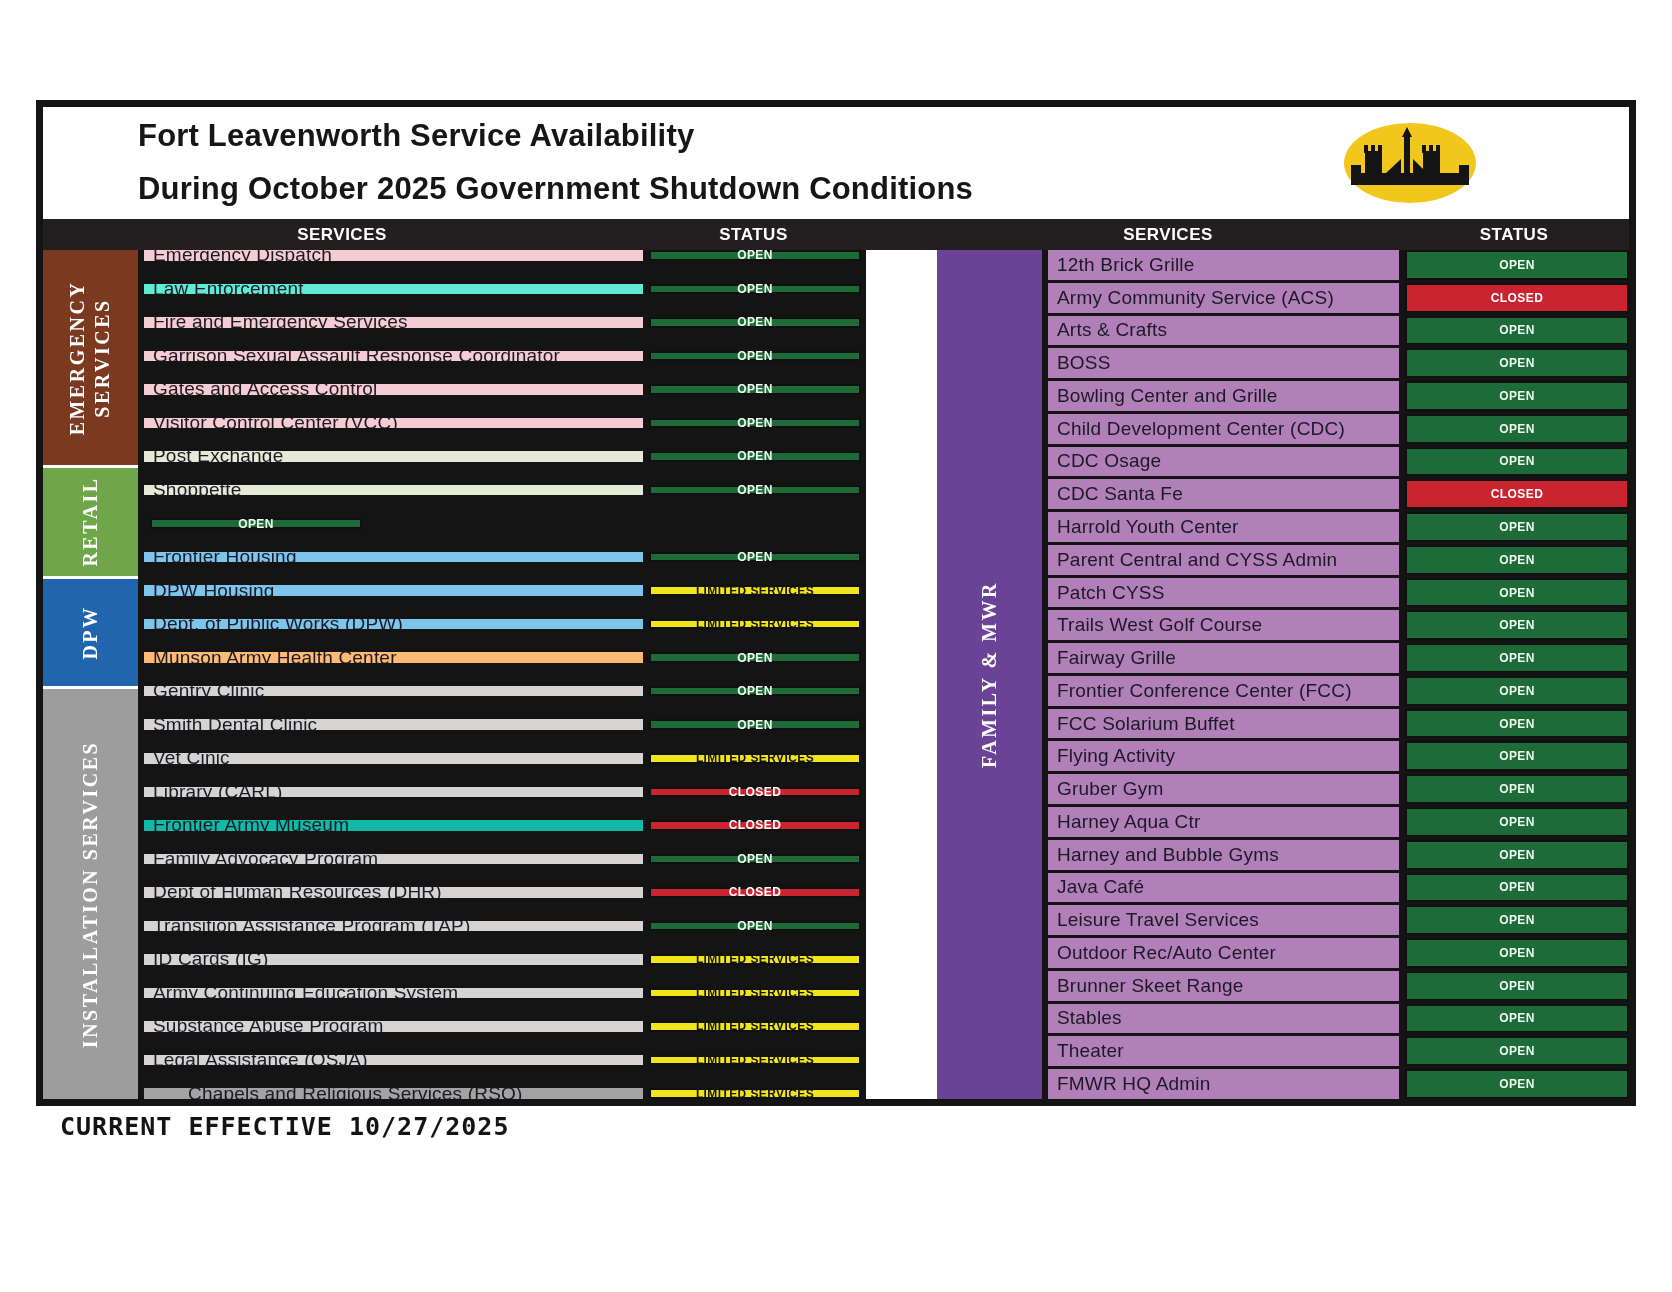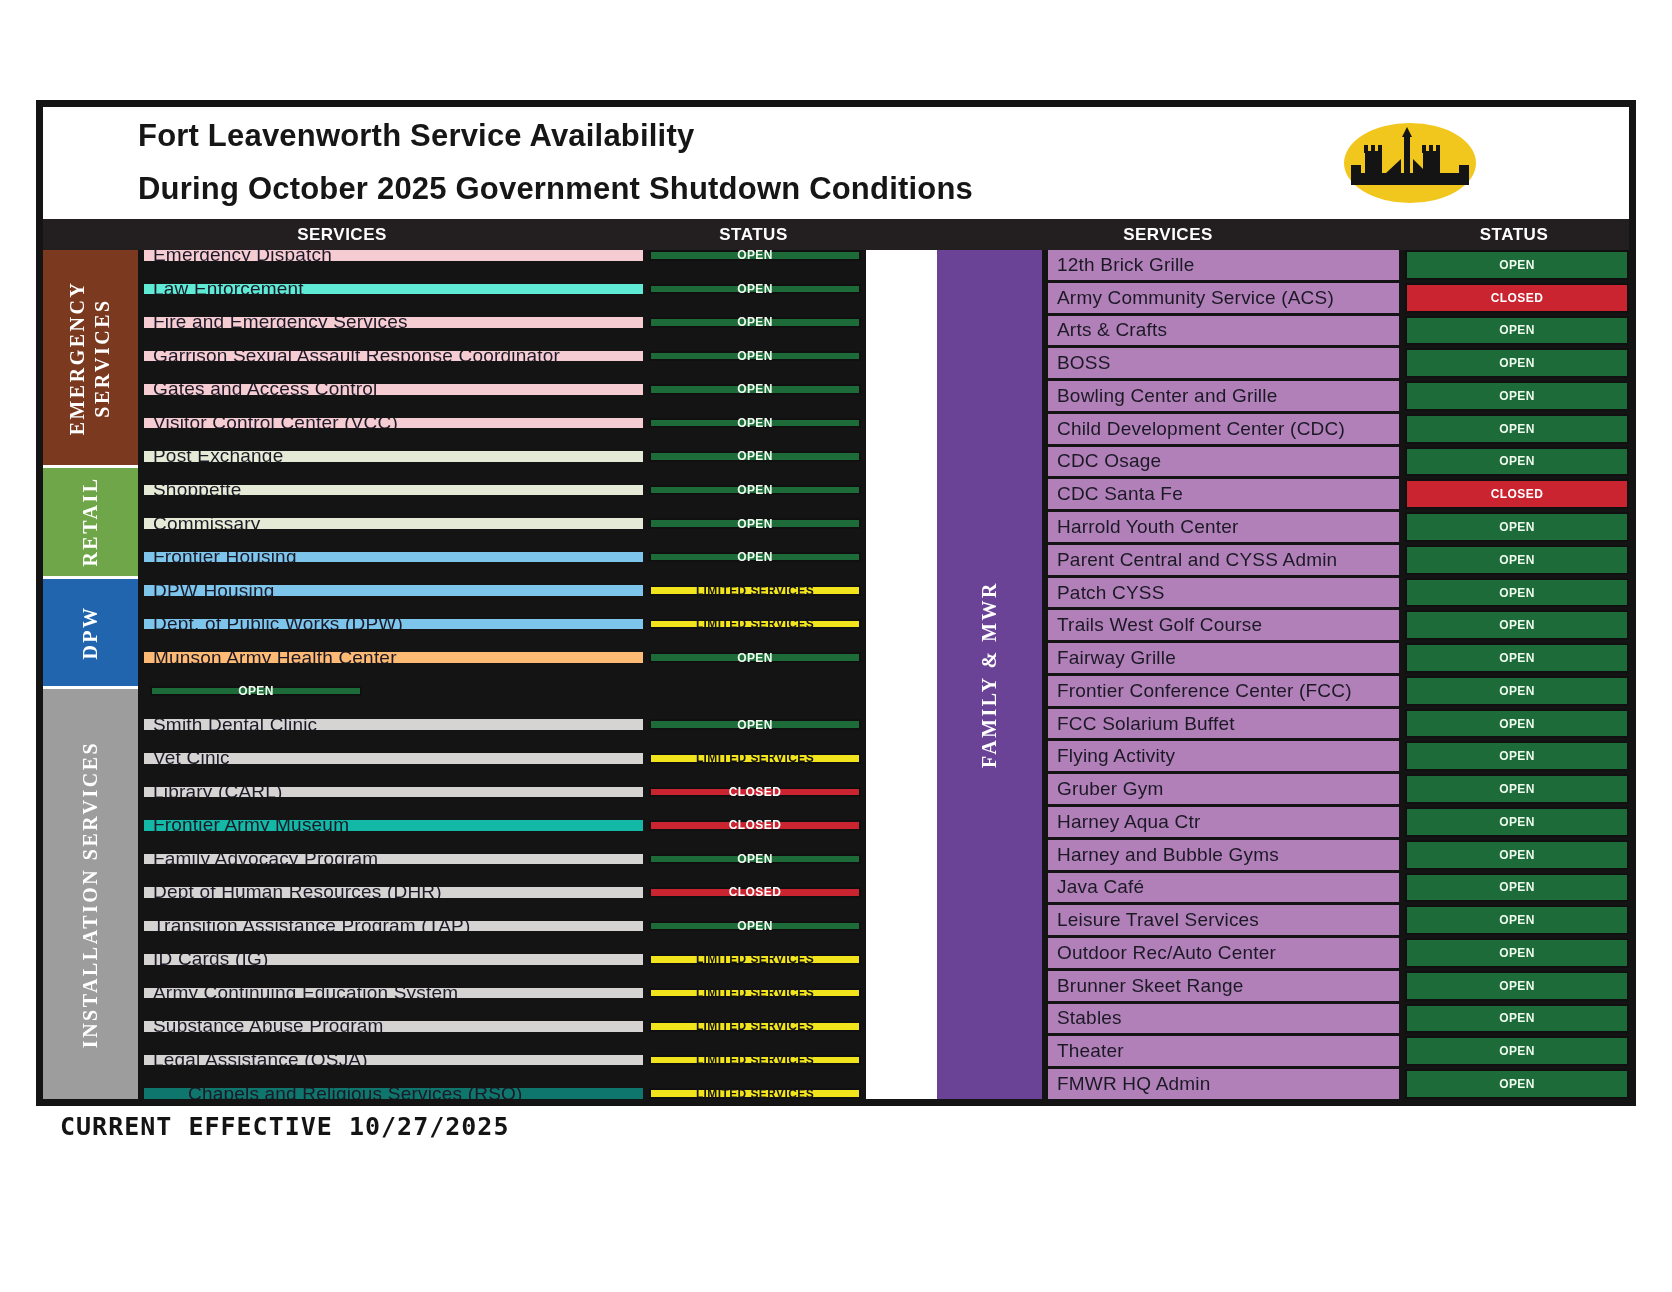--- a/index.html
+++ b/index.html
@@ -164,40 +164,40 @@
           </div>
           <div class="svc-row">
             <div class="name-cell" style="background: rgb(228, 234, 213);">Post Exchange</div>
             <div class="status-cell" style="background: rgb(29, 107, 57); color: rgb(238, 251, 238);">OPEN</div>
           </div>
           <div class="svc-row">
             <div class="name-cell" style="background: rgb(228, 234, 213);">Shoppette</div>
             <div class="status-cell" style="background: rgb(29, 107, 57); color: rgb(238, 251, 238);">OPEN</div>
           </div>
           <div class="svc-row">
-            <div class="name-cell" style="background: rgb(228, 234, 213);">Commissary</div>
             <div class="status-cell" style="background: rgb(29, 107, 57); color: rgb(238, 251, 238);">OPEN</div>
           </div>
           <div class="svc-row">
             <div class="name-cell" style="background: rgb(126, 197, 236);">Frontier Housing</div>
             <div class="status-cell" style="background: rgb(29, 107, 57); color: rgb(238, 251, 238);">OPEN</div>
           </div>
           <div class="svc-row">
             <div class="name-cell" style="background: rgb(126, 197, 236);">DPW Housing</div>
             <div class="status-cell" style="background: rgb(241, 228, 28); color: rgb(20, 20, 20);">LIMITED SERVICES</div>
           </div>
           <div class="svc-row">
             <div class="name-cell" style="background: rgb(126, 197, 236);">Dept. of Public Works (DPW)</div>
             <div class="status-cell" style="background: rgb(241, 228, 28); color: rgb(20, 20, 20);">LIMITED SERVICES</div>
           </div>
           <div class="svc-row">
             <div class="name-cell" style="background: #fdba74;">Munson Army Health Center</div>
             <div class="status-cell" style="background: rgb(29, 107, 57); color: rgb(238, 251, 238);">OPEN</div>
           </div>
           <div class="svc-row">
+            <div class="name-cell" style="background: rgb(213, 212, 211);">Gentry Clinic</div>
             <div class="status-cell" style="background: rgb(29, 107, 57); color: rgb(238, 251, 238);">OPEN</div>
           </div>
           <div class="svc-row">
             <div class="name-cell" style="background: rgb(213, 212, 211);">Smith Dental Clinic</div>
             <div class="status-cell" style="background: rgb(29, 107, 57); color: rgb(238, 251, 238);">OPEN</div>
           </div>
           <div class="svc-row">
             <div class="name-cell" style="background: rgb(213, 212, 211);">Vet Cinic</div>
             <div class="status-cell" style="background: rgb(241, 228, 28); color: rgb(20, 20, 20);">LIMITED SERVICES</div>
           </div>
@@ -231,21 +231,21 @@
           </div>
           <div class="svc-row">
             <div class="name-cell" style="background: rgb(213, 212, 211);">Substance Abuse Program</div>
             <div class="status-cell" style="background: rgb(241, 228, 28); color: rgb(20, 20, 20);">LIMITED SERVICES</div>
           </div>
           <div class="svc-row">
             <div class="name-cell" style="background: rgb(213, 212, 211);">Legal Assistance (OSJA)</div>
             <div class="status-cell" style="background: rgb(241, 228, 28); color: rgb(20, 20, 20);">LIMITED SERVICES</div>
           </div>
           <div class="svc-row">
-            <div class="name-cell" style="background: #0f766e; padding-left: 44px;">Chapels and Religious Services (RSO)</div>
+            <div class="name-cell" style="background: #a3a3a3; padding-left: 44px;">Chapels and Religious Services (RSO)</div>
             <div class="status-cell" style="background: rgb(241, 228, 28); color: rgb(20, 20, 20);">LIMITED SERVICES</div>
           </div>
         </div>
       </div>
     <div class="table-gap"></div>
     <div class="svc-table right" id="right-table">
         <div class="sidebar-col">
           <div class="sidebar-block" style="flex-grow: 26; background: rgb(106, 67, 151);">
             <div class="sidebar-label">
               <div>FAMILY &amp; MWR</div>

